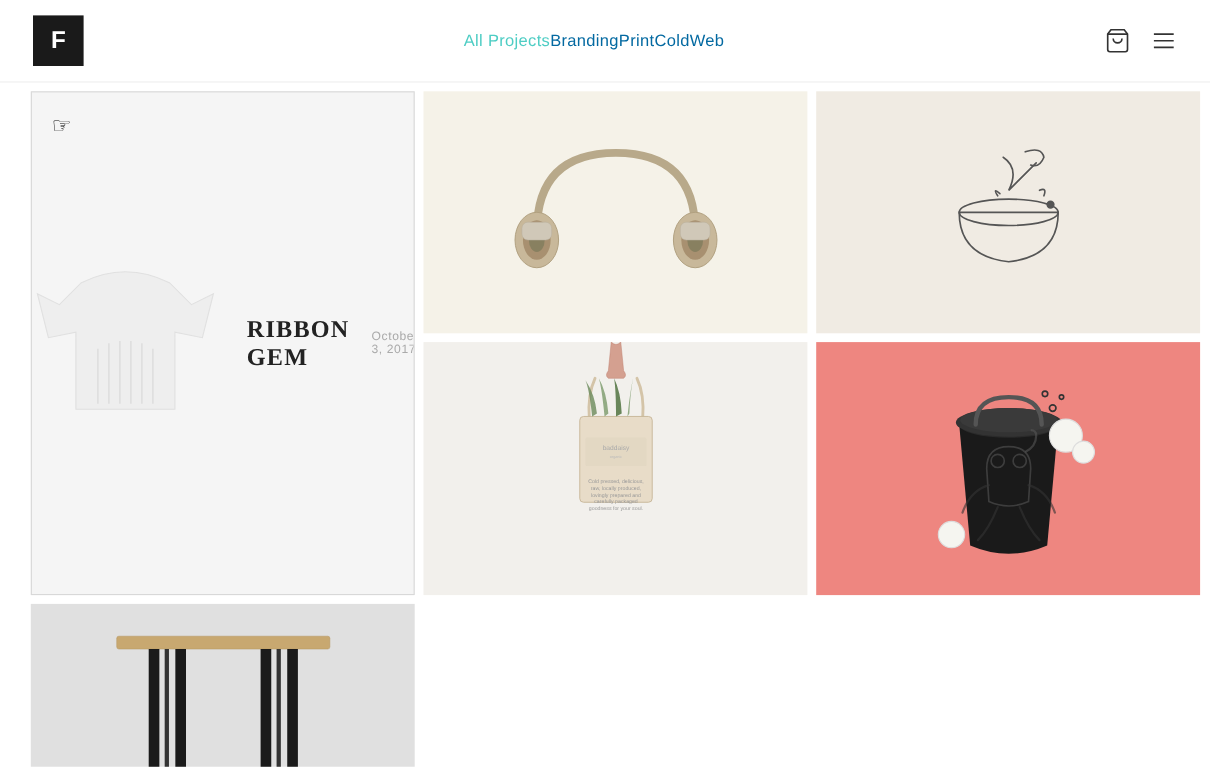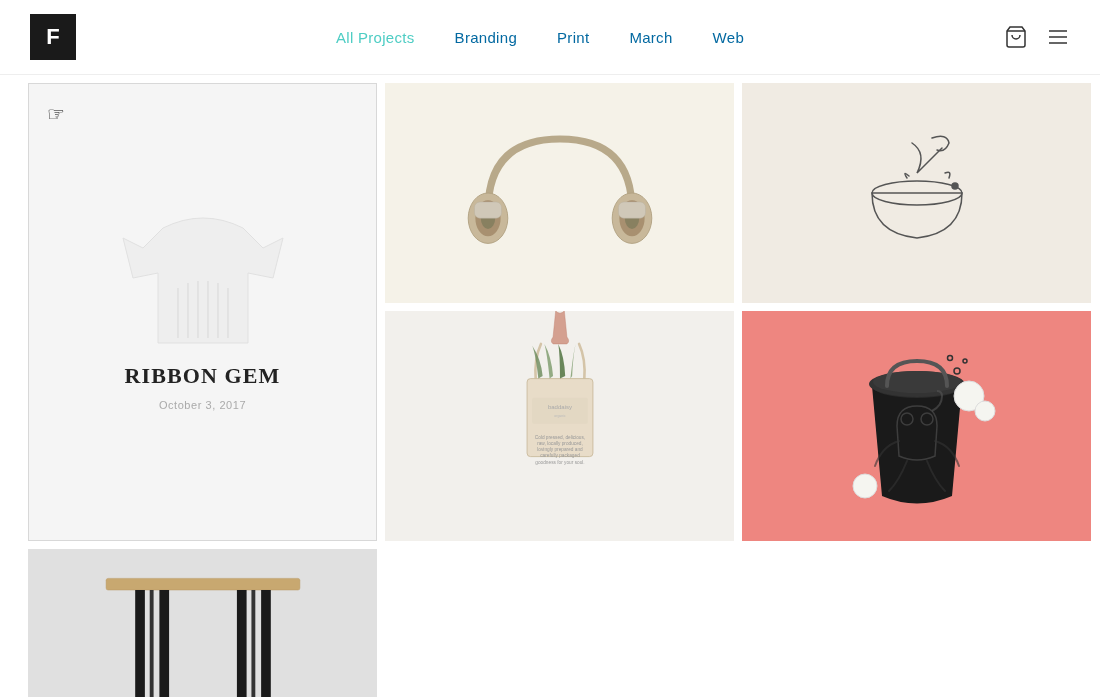--- a/index.html
+++ b/index.html
@@ -32,21 +32,20 @@
     }
     .logo-f {
       color: #fff;
       font-size: 22px;
       font-weight: bold;
       font-family: sans-serif;
     }
 
     nav {
       display: flex;
-      gap: 40px;
       align-items: center;
     }
     nav a {
       text-decoration: none;
       font-size: 15px;
       color: #0369a1;
       font-family: 'Helvetica Neue', sans-serif;
       letter-spacing: 0.02em;
     }
     nav a.active {
@@ -80,21 +79,21 @@
   <div>
     <div class="logo-box">
       <span class="logo-f">F</span>
     </div>
   </div>
 
   <nav>
     <a href="#" class="active">All Projects</a>
     <a href="#">Branding</a>
     <a href="#">Print</a>
-    <a href="#">March</a>
+    <a href="#">Cold</a>
     <a href="#">Web</a>
   </nav>
 
   <div class="header-icons">
     <button class="icon-btn">
       <svg width="24" height="24" viewBox="0 0 24 24" fill="none" stroke="#333" stroke-width="1.5">
         <path d="M6 2L3 6v14a2 2 0 002 2h14a2 2 0 002-2V6l-3-4z"></path>
         <line x1="3" y1="6" x2="21" y2="6"></line>
         <path d="M16 10a4 4 0 01-8 0"></path>
       </svg>
@@ -107,21 +106,21 @@
       </svg>
     </button>
   </div>
 </header>
 
 <div style="display: grid; grid-template-columns: 349px 349px 349px; grid-template-rows: 220px 230px 165px; gap: 8px; margin: 8px 28px 0 28px;">
 
   <div class="grid-item" style="grid-column:1; grid-row:1/3; background:#f5f5f5; border: 1px solid #d8d8d8; display:flex; align-items:center; justify-content:center; position:relative;">
 
     <div style="position:absolute; top:18px; left:18px; font-size:20px; cursor:pointer;">☞</div>
-    <div style="display:flex; flex-direction:column; align-items:center; justify-content:center; gap:10px;">
+    <div style="display:flex; flex-direction:row; align-items:center; justify-content:center; gap:20px;">
 
       <div style="width:180px; height:140px; display:flex; align-items:center; justify-content:center; opacity:0.5;">
         <svg viewBox="0 0 180 140" width="180" height="140" fill="none" stroke="#bbb" stroke-width="1">
           <path d="M50 15 L30 35 L10 25 L20 65 L45 60 L45 130 L135 130 L135 60 L160 65 L170 25 L150 35 L130 15 Q110 5 90 5 Q70 5 50 15Z" fill="#e8e8e8" stroke="#ccc"></path>
 
           <line x1="65" y1="75" x2="65" y2="125"></line>
           <line x1="75" y1="70" x2="75" y2="125"></line>
           <line x1="85" y1="68" x2="85" y2="125"></line>
           <line x1="95" y1="68" x2="95" y2="125"></line>
           <line x1="105" y1="70" x2="105" y2="125"></line>

